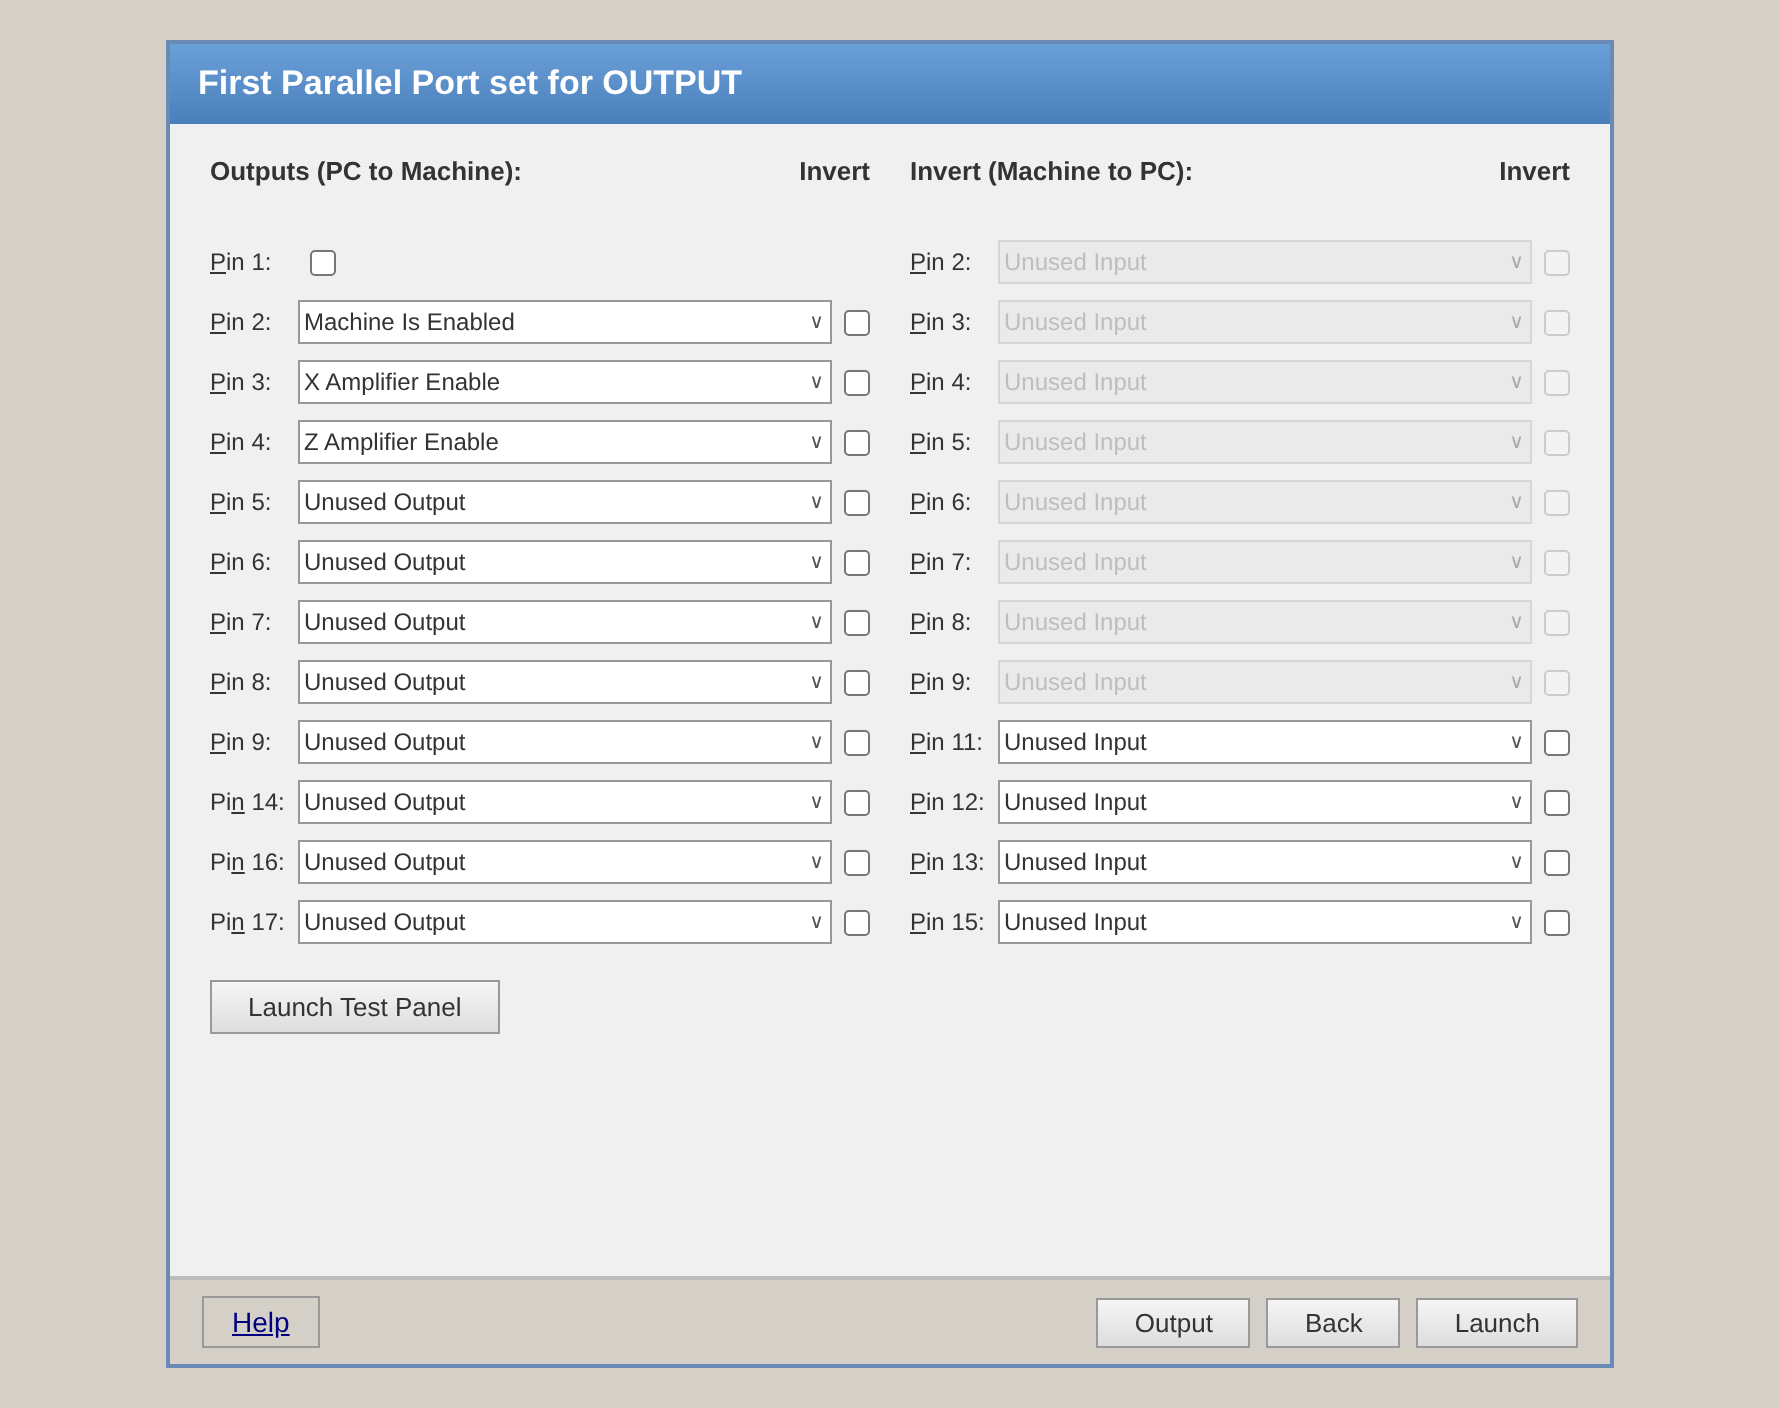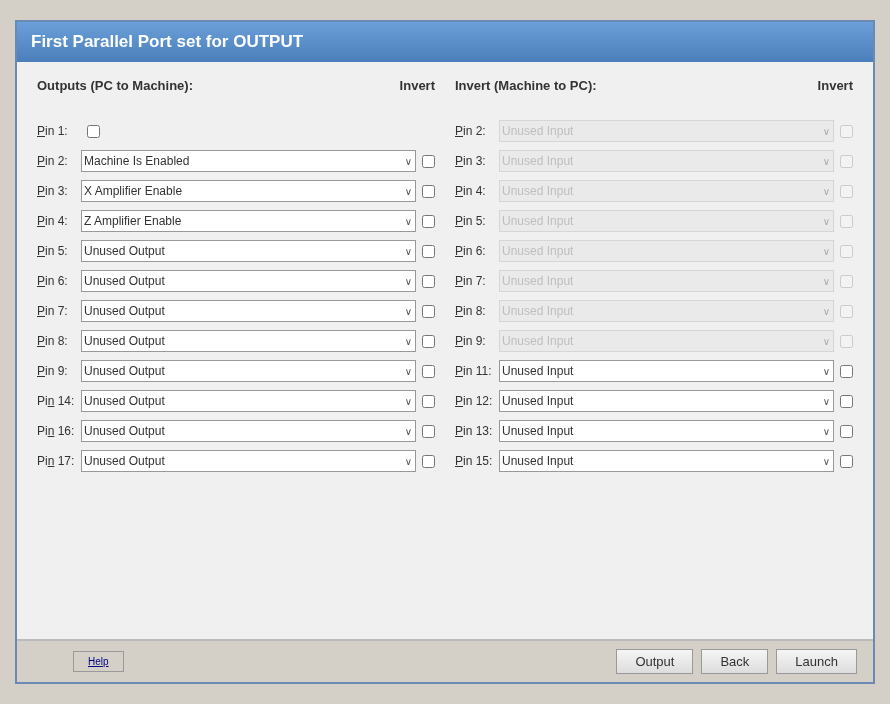--- a/index.html
+++ b/index.html
@@ -6,21 +6,21 @@
     body {
       font-family: Arial, sans-serif;
       font-size: 13px;
       background: #d4d0c8;
       width: 890px;
       height: 704px;
       display: flex;
       flex-direction: column;
     }
     .window {
-      width: 860px;
+      width: 724px;
       margin: 20px auto;
       border: 2px solid #6a8ab5;
       background: #f0f0f0;
       display: flex;
       flex-direction: column;
       flex: 1;
     }
     .title-bar {
       background: linear-gradient(to bottom, #6a9fd8, #4a7fbb);
       padding: 10px 14px;
@@ -126,25 +126,24 @@
       border-top: 1px solid #bbb;
       padding: 8px 16px;
       display: flex;
       align-items: center;
       justify-content: space-between;
     }
     .bottom-left .help-btn {
       background: transparent;
       border: 1px solid #999;
       padding: 4px 14px;
-      font-size: 10px;
+      font-size: 14px;
       cursor: pointer;
       color: #000080;
       text-decoration: underline;
-      margin-left: 40px;
     }
     .bottom-right {
       display: flex;
       gap: 8px;
     }
     .nav-btn {
       padding: 4px 18px;
       background: linear-gradient(to bottom, #f5f5f5, #ddd);
       border: 1px solid #999;
       font-size: 13px;
@@ -250,20 +249,23 @@
             </div>
             <div class="pin-row">
               <span class="pin-label">Pi<span style="text-decoration: underline;">n</span> 17:</span>
               <div class="select-wrapper">
                 <select><option>Unused Output</option></select>
               </div>
               <input type="checkbox" style="">
             </div>
           </div>
 
+        <div class="btn-row">
+          <button class="launch-btn">Launch Test Panel</button>
+        </div>
       </div>
 
       <div class="col">
         <div class="col-header">
           <span>Invert (Machine to PC):</span>
           <span class="invert-label">Invert</span>
         </div>
 
         <div id="input-pins">
             <div class="pin-row">

